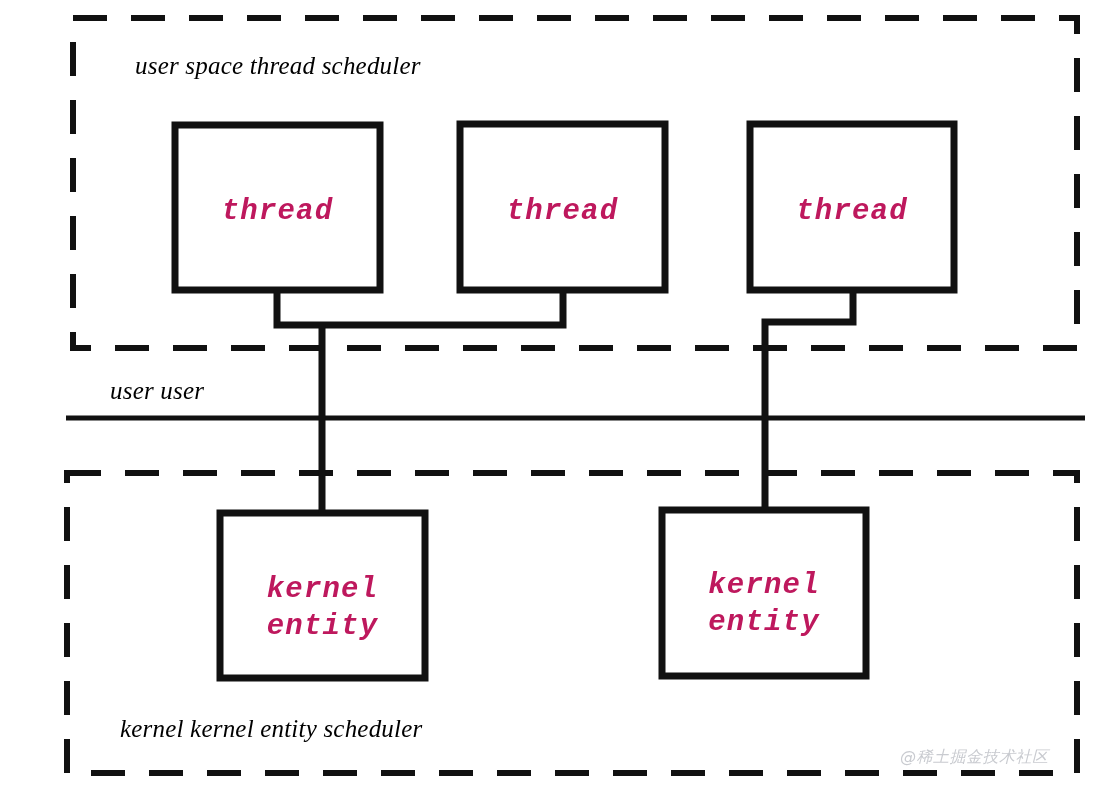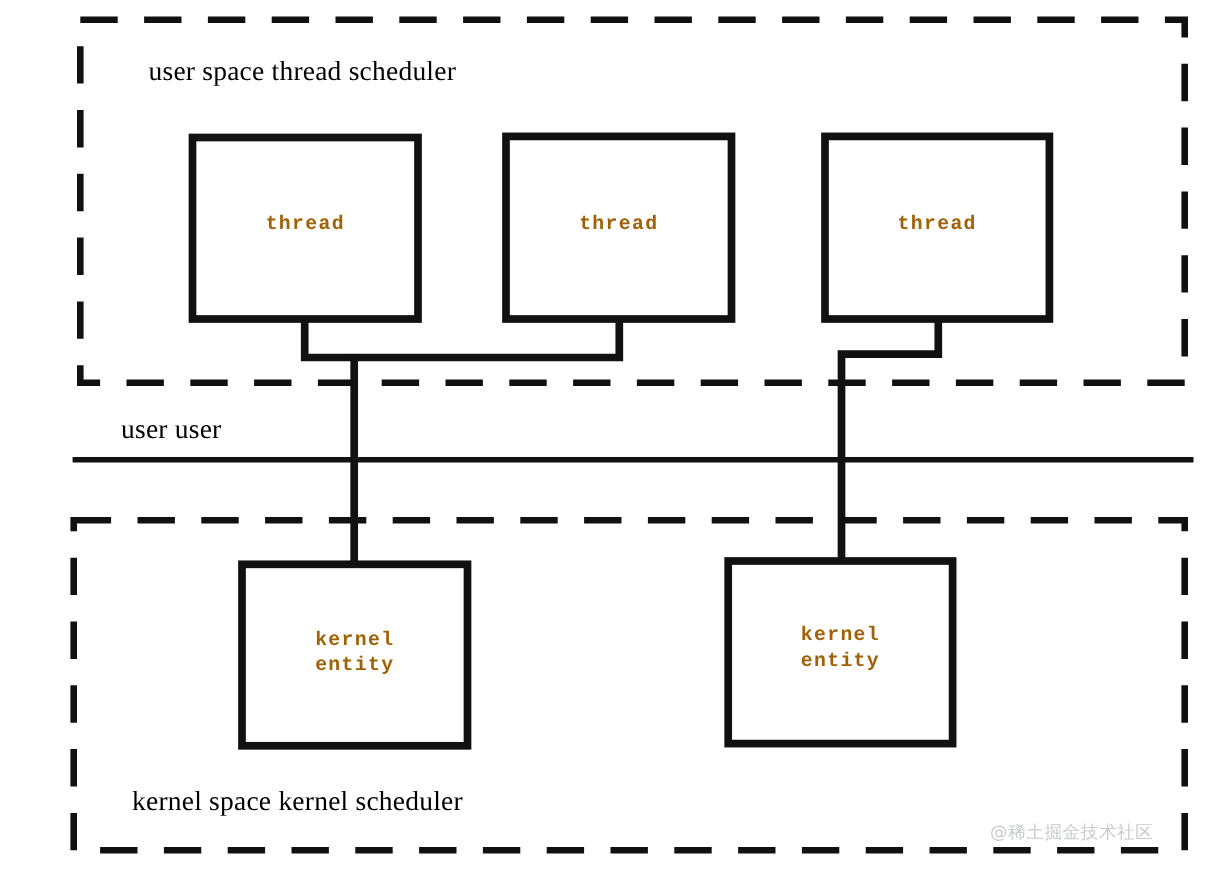--- a/index.html
+++ b/index.html
@@ -10,20 +10,21 @@
   }
   body {
     font-family: "Liberation Serif", serif;
   }
   #diagram-root {
     position: relative;
     width: 1116px;
     height: 792px;
     background: #ffffff;
     overflow: hidden;
+    font-style: italic;
   }
   #diagram-svg {
     position: absolute;
     left: 0;
     top: 0;
     width: 1116px;
     height: 792px;
     display: block;
   }
   .layer-label {
@@ -31,23 +32,23 @@
     font-family: "Liberation Serif", serif;
     font-size: 25px;
     font-weight: 400;
     color: #000000;
     white-space: nowrap;
     letter-spacing: 0.2px;
   }
   .box-label {
     position: absolute;
     font-family: "Liberation Mono", monospace;
-    font-size: 18px;
+    font-size: 29px;
     font-weight: 700;
-    color: #a16207;
+    color: #be185d;
     white-space: pre;
     text-align: center;
     line-height: 1.28;
     letter-spacing: 1.2px;
   }
   #label-user-scheduler { left: 135px; top: 52px; }
   #label-user-space     { left: 110px; top: 377px; }
   #label-kernel-space   { left: 110px; top: 432px; }
   #label-kernel-scheduler { left: 120px; top: 715px; }
 
@@ -94,21 +95,21 @@
 
     <polyline points="853,290 853,322 765,322 765,510" fill="none" stroke="#111111" stroke-width="7" stroke-linejoin="miter" stroke-linecap="butt"></polyline>
 
   </svg>
 
   <div class="layer-label" id="label-user-scheduler">user space thread scheduler</div>
 
   <div class="layer-label" id="label-user-space">user user</div>
 
 
-  <div class="layer-label" id="label-kernel-scheduler">kernel space kernel scheduler</div>
+  <div class="layer-label" id="label-kernel-scheduler">kernel kernel entity scheduler</div>
 
   <div class="box-label" id="thread-1-label">thread</div>
 
   <div class="box-label" id="thread-2-label">thread</div>
 
   <div class="box-label" id="thread-3-label">thread</div>
 
   <div class="box-label" id="kernel-entity-1-label"><span>kernel</span><br><span>entity</span></div>
 
   <div class="box-label" id="kernel-entity-2-label"><span>kernel</span><br><span>entity</span></div>

